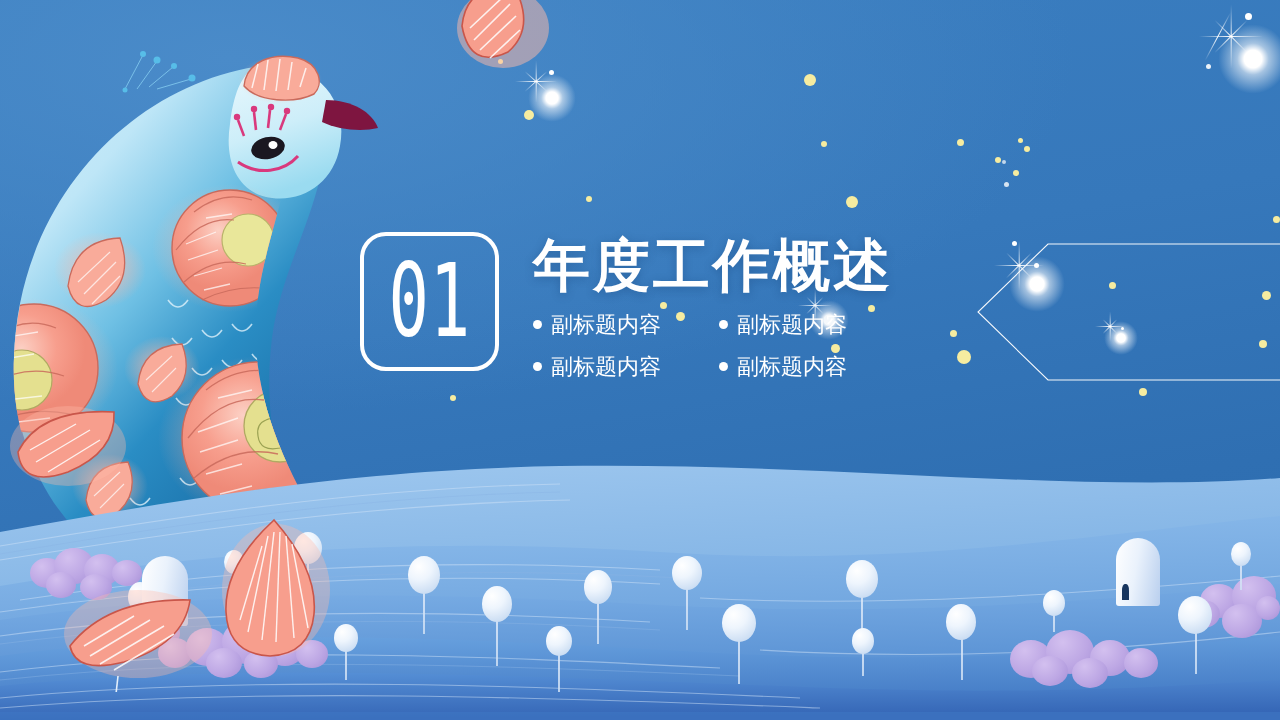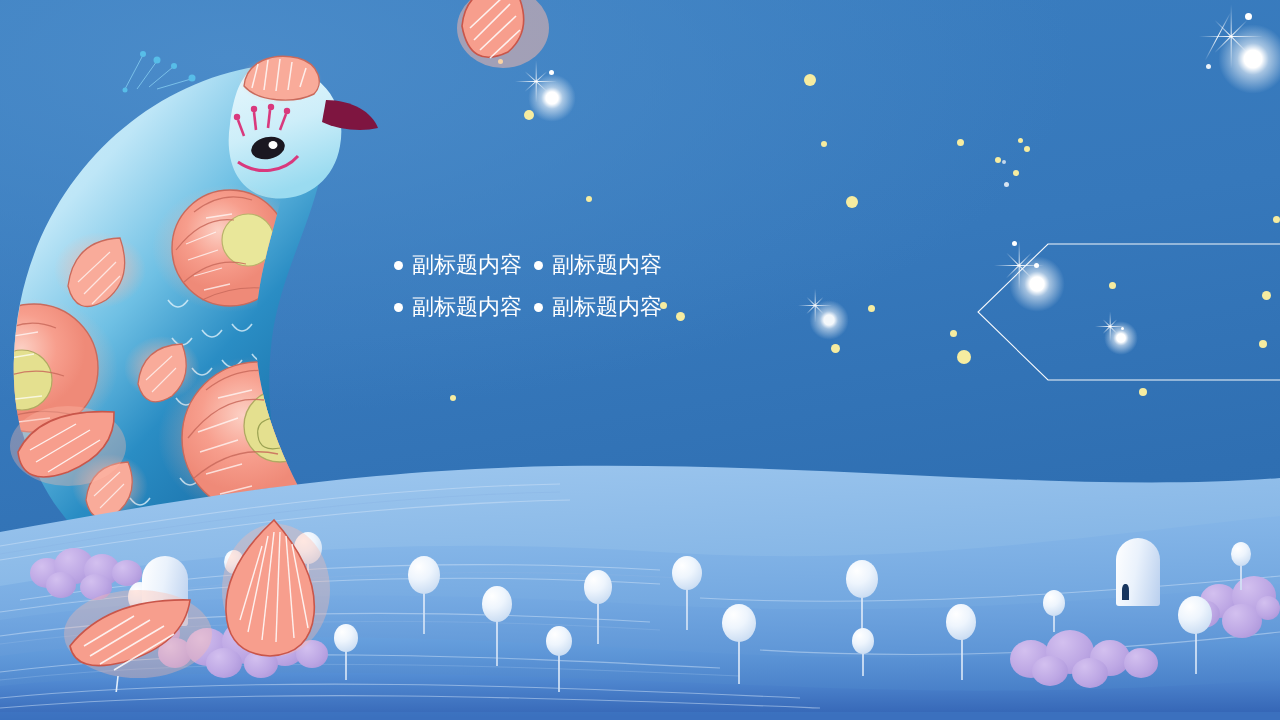--- a/index.html
+++ b/index.html
@@ -583,21 +583,25 @@
       <path d="M14 50 q22 -44 96 -40 q2 40 -46 60 q-46 16 -50 -20 Z" fill="#f79e8d" stroke="#c9564a" stroke-width="1.6"></path>
       <g stroke="#ffffff" stroke-width="1.4" opacity=".85" fill="none">
         <path d="M26 48 L72 22"></path>
           <path d="M32 60 L86 28"></path>
           <path d="M44 70 L96 38"></path>
       </g>
     </svg>
   </div>
 
   <div class="headline" style="left:360px;top:232px;">
+    <div class="numbox">
+      <span>01</span>
+    </div>
     <div class="htext">
+      <div class="title">年度工作概述</div>
       <div class="bullets">
         <div class="bul">
           <span class="bdot"></span>
           <span>副标题内容</span>
         </div>
         <div class="bul">
           <span class="bdot"></span>
           <span>副标题内容</span>
         </div>
         <div class="bul">

